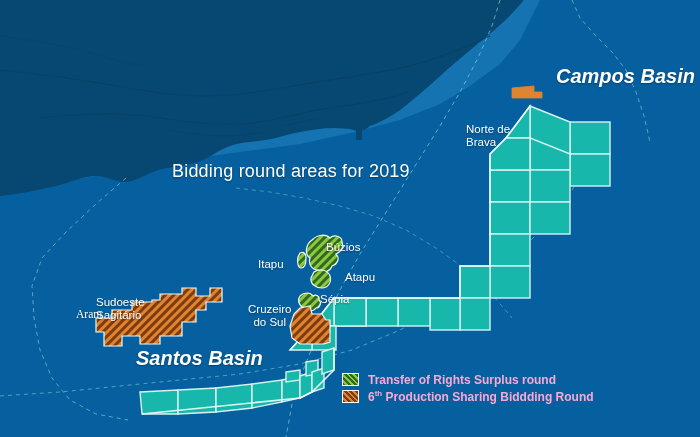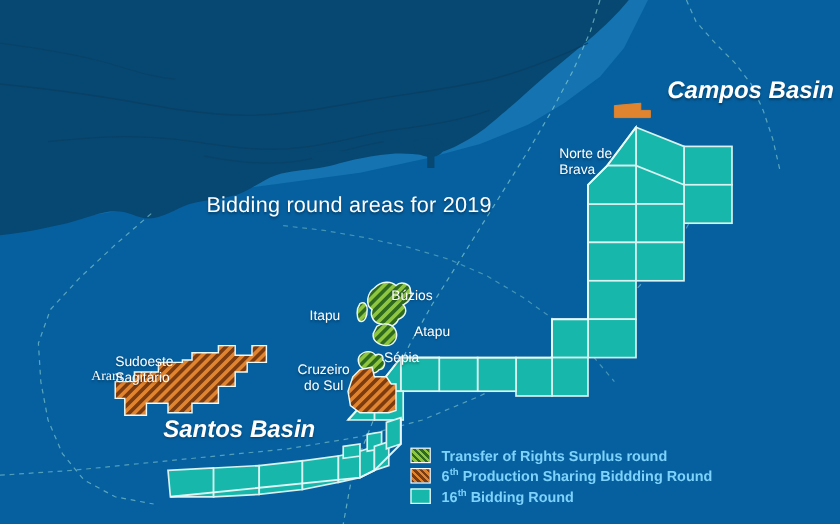--- a/index.html
+++ b/index.html
@@ -51,21 +51,21 @@
   .sw-green{
     background:
       repeating-linear-gradient(45deg,#2f6b1f 0 2px,#8ec63f 2px 4px);
   }
   .sw-orange{
     background:
       repeating-linear-gradient(45deg,#7a3a12 0 2px,#e0842f 2px 4px);
   }
   .sw-teal{background:#17b8ab;}
   .leg-text{
-    color:#7dd3fc;font-size:12px;font-weight:bold;
+    color:#f9a8d4;font-size:12px;font-weight:bold;
     white-space:nowrap;
   }
   .leg-text sup{font-size:8px;font-weight:bold;vertical-align:super;}
 </style>
 </head>
 <body>
 
 <div id="map">
 
   <svg id="mapsvg" viewBox="0 0 700 437" preserveAspectRatio="none">
@@ -252,20 +252,16 @@
     <div class="leg-row">
       <div class="swatch sw-green"></div>
       <div class="leg-text"><span>Transfer of Rights Surplus round</span></div>
     </div>
 
     <div class="leg-row">
       <div class="swatch sw-orange"></div>
       <div class="leg-text"><span>6</span><sup>th</sup><span> Production Sharing Biddding Round</span></div>
     </div>
 
-    <div class="leg-row">
-      <div class="swatch sw-teal"></div>
-      <div class="leg-text"><span>16</span><sup>th</sup><span> Bidding Round</span></div>
-    </div>
 
   </div>
 
 </div>
 
 </body></html>

